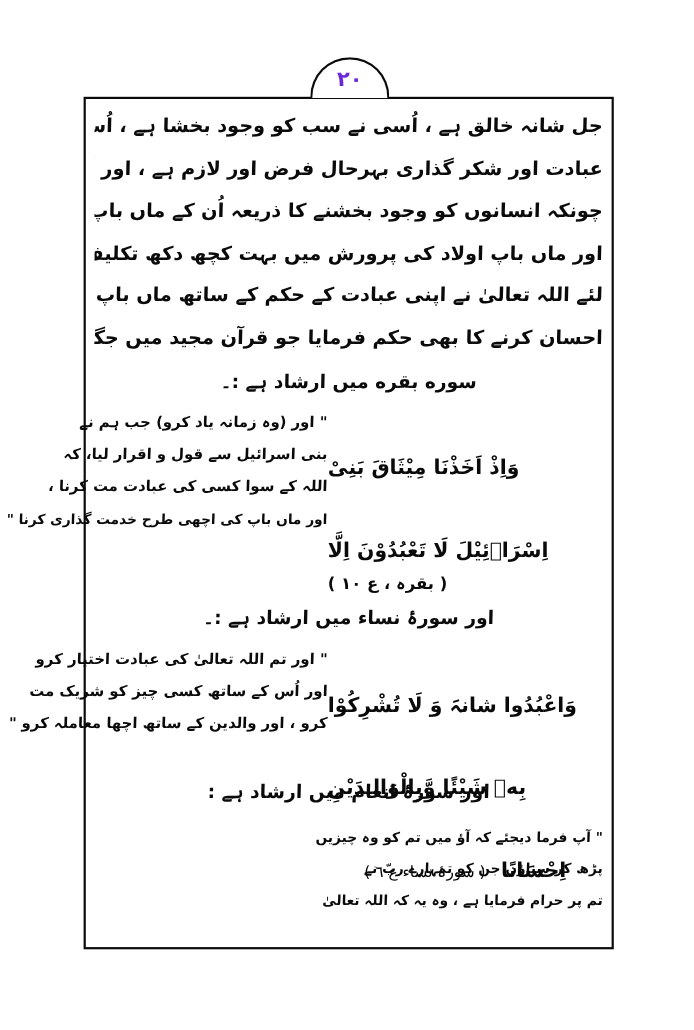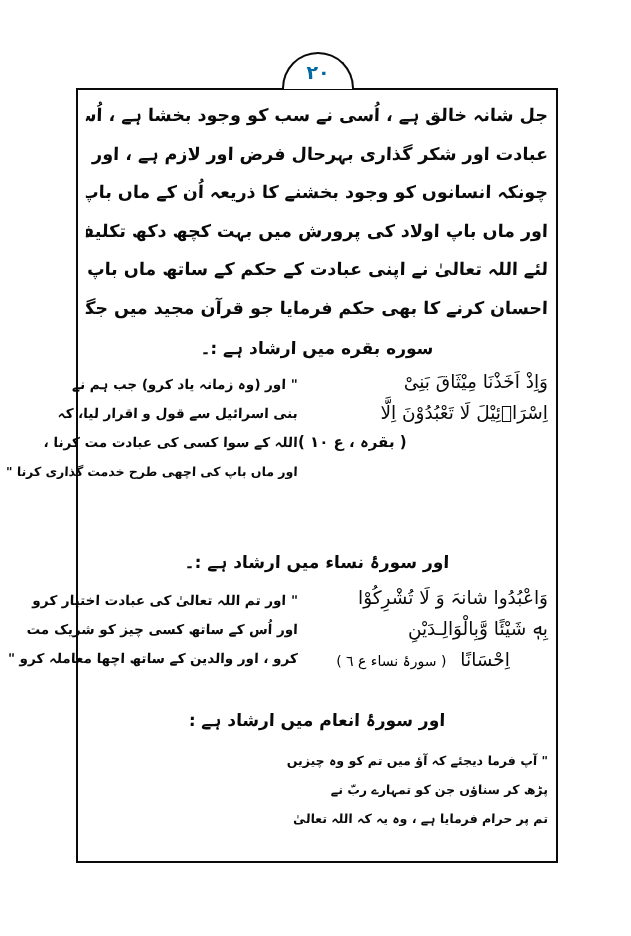--- a/index.html
+++ b/index.html
@@ -36,21 +36,21 @@
   }
   .page-number-text {
     position: absolute;
     left: 0;
     right: 0;
     top: 9px;
     text-align: center;
     font-family: "DejaVu Sans", sans-serif;
     font-size: 19px;
     font-weight: 700;
-    color: #0369a1;
+    color: #6d28d9;
     letter-spacing: 1px;
     line-height: 1;
   }
 
   
   .text-frame {
     position: absolute;
     left: 76px;
     top: 88px;
     width: 482px;
@@ -127,24 +127,25 @@
     padding-top: 2px;
   }
   .trans-col {
     flex: 1 1 auto;
     padding-top: 6px;
     padding-left: 2px;
   }
   .arabic-line {
     font-size: 18.5px;
     line-height: 31px;
-    font-weight: 400;
-    white-space: nowrap;
-    text-align: right;
+    font-weight: 700;
+    white-space: nowrap;
+    text-align: left;
     letter-spacing: 0.5px;
+    margin-top: 44px;
   }
   .trans-line {
     font-size: 13.5px;
     line-height: 29px;
     font-weight: 600;
     white-space: nowrap;
     text-align: right;
     transform: skewX(-2deg);
     transform-origin: right center;
     letter-spacing: -0.2px;

